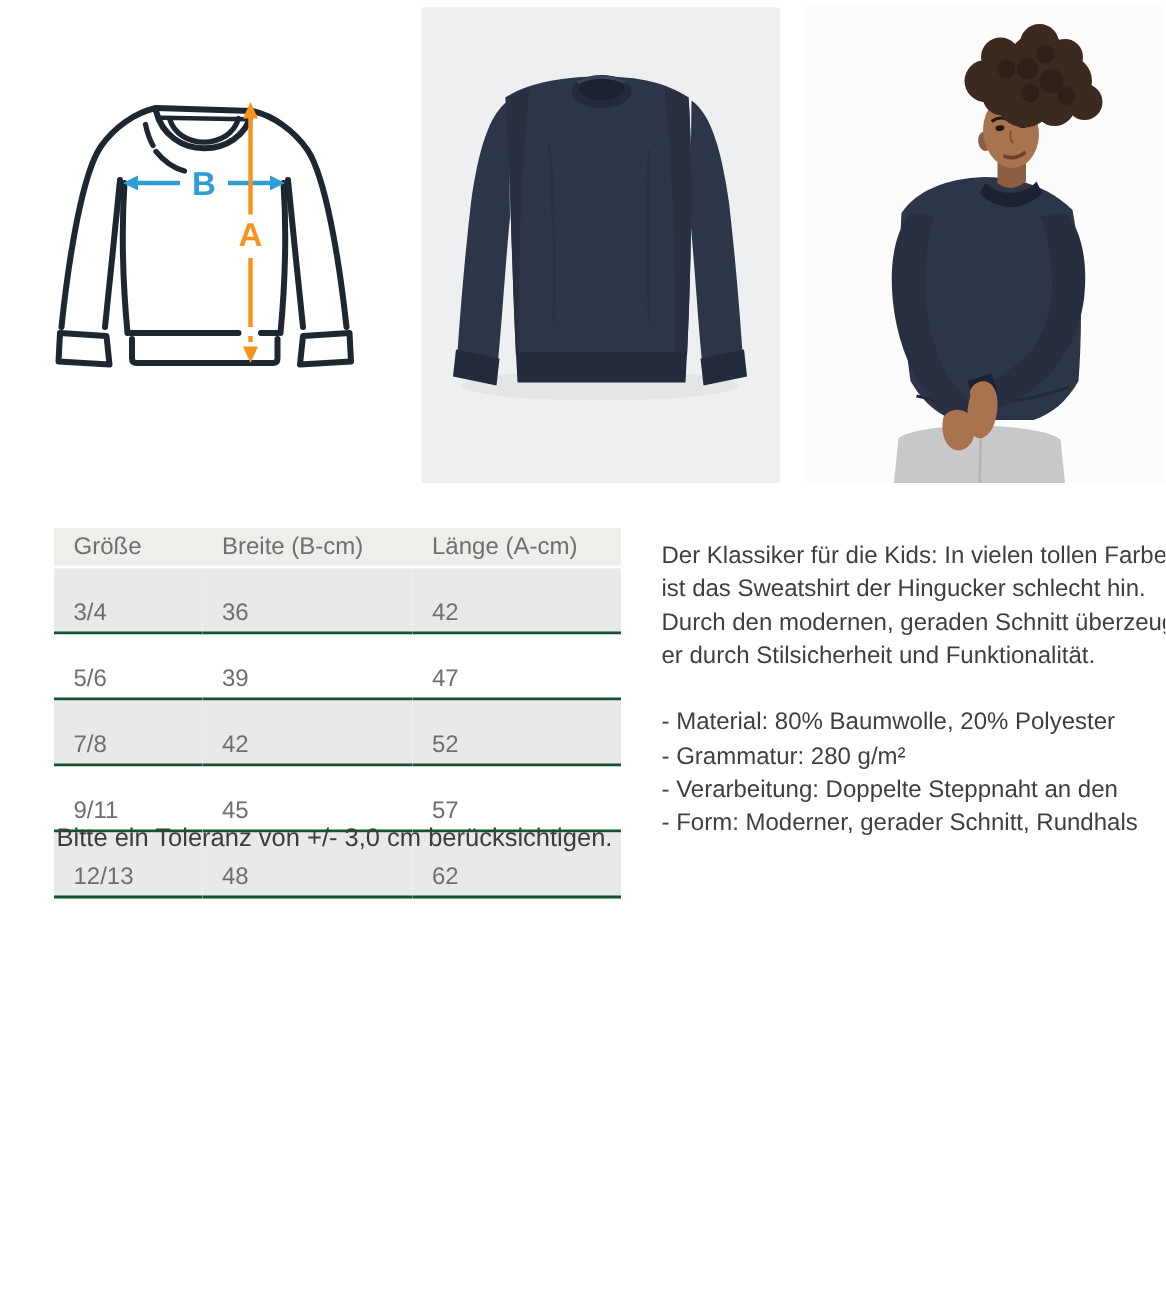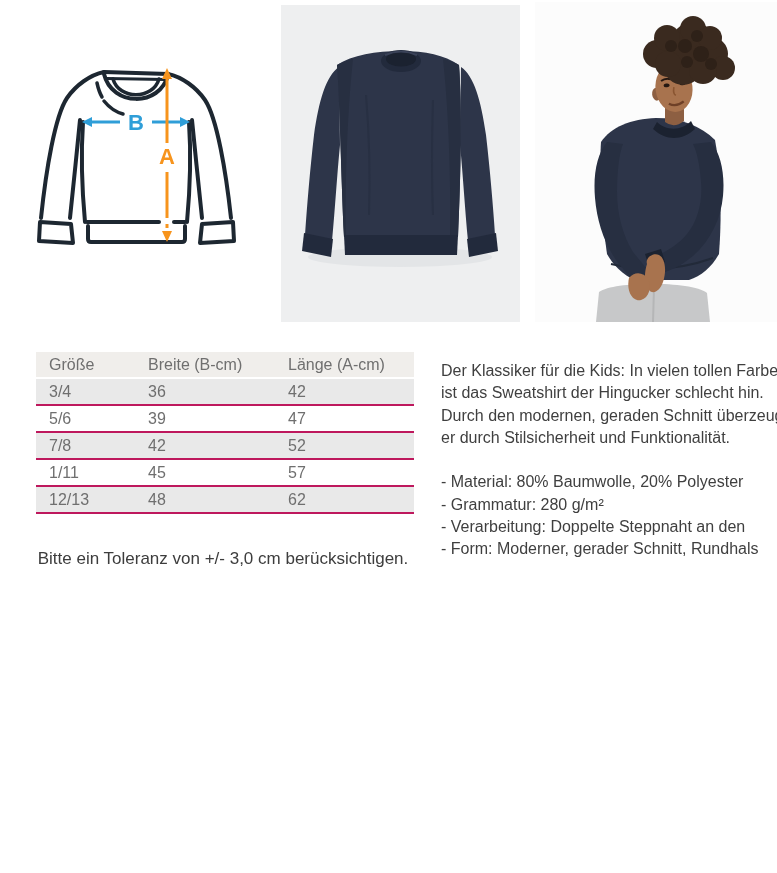--- a/index.html
+++ b/index.html
@@ -13,21 +13,21 @@
   .model-photo{left:535px;top:2px;width:242px;height:320px;}
   svg{display:block;}
 
   
   .size-table-wrap{left:36px;top:352px;width:378px;}
   table.size-table{border-collapse:separate;border-spacing:0;width:378px;
     font-size:16px;color:var(--table-text);table-layout:fixed;}
   table.size-table col.c1{width:99px;} table.size-table col.c2{width:140px;} table.size-table col.c3{width:139px;}
   table.size-table th{background:var(--table-header-bg);font-weight:400;text-align:left;
     height:25px;padding:0 0 0 13px;border-bottom:2px solid #fff;}
-  table.size-table td{height:25px;padding:0 0 0 13px;border-bottom:2px solid #be185d;background:#fff;}
+  table.size-table td{height:25px;padding:17px 0 0 13px;border-bottom:2px solid #14532d;background:#fff;}
   table.size-table tbody tr:nth-child(odd) td{background:var(--table-stripe-bg);}
 
   .tolerance-note{left:28px;top:549px;width:390px;font-size:17px;color:#3d3d3d;text-align:center;}
 
   .description{left:424px;top:360px;width:352px;font-size:16px;line-height:22.3px;color:var(--body-text);margin-left:17px;}
   .description p{margin:0 0 22.3px 0;}
   .spec-line{white-space:nowrap;}
   .spec-line.indent{padding-left:108px;white-space:normal;}
 
   .m-label{font-family:"Liberation Sans",sans-serif;font-weight:bold;font-size:22px;}
@@ -193,21 +193,21 @@
           <td>5/6</td>
           <td>39</td>
           <td>47</td>
         </tr>
         <tr>
           <td>7/8</td>
           <td>42</td>
           <td>52</td>
         </tr>
         <tr>
-          <td>1/11</td>
+          <td>9/11</td>
           <td>45</td>
           <td>57</td>
         </tr>
         <tr>
           <td>12/13</td>
           <td>48</td>
           <td>62</td>
         </tr>
       </tbody>
     </table>

